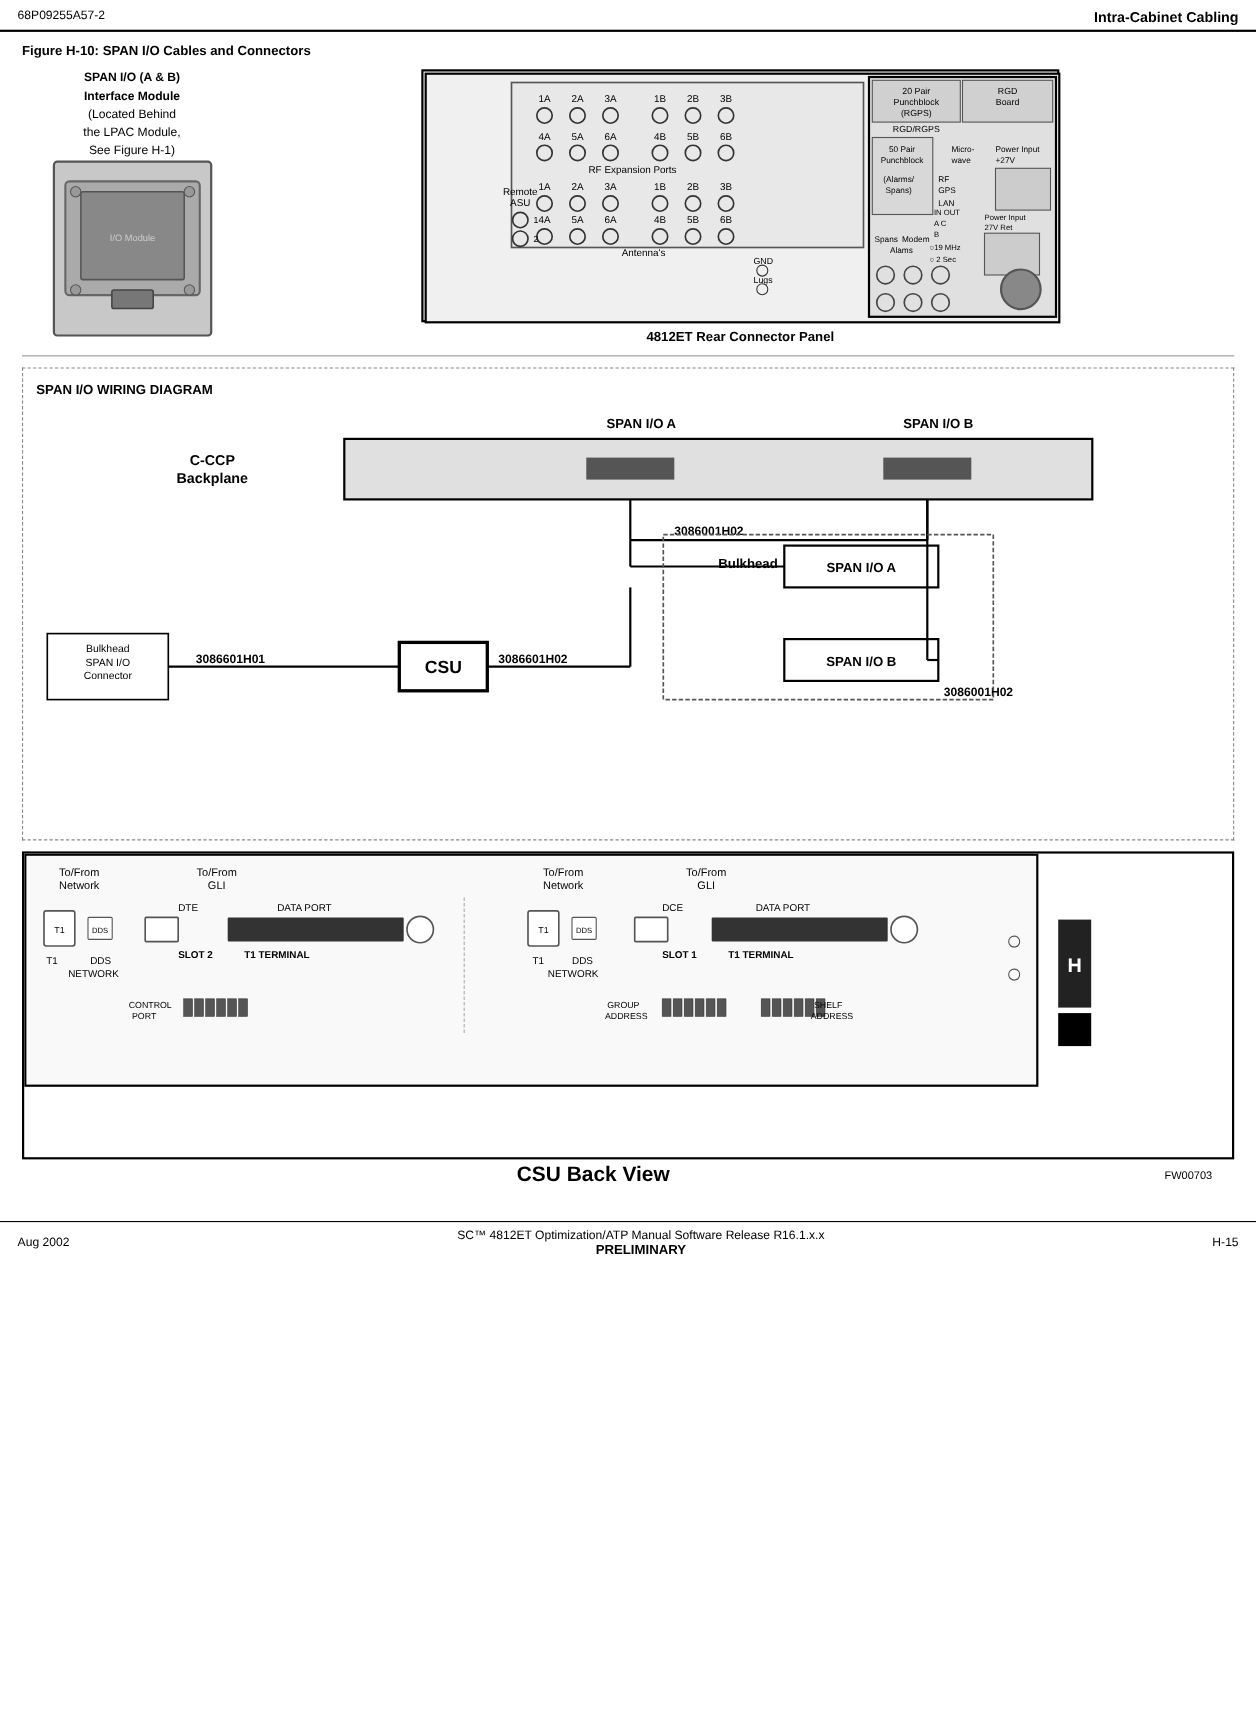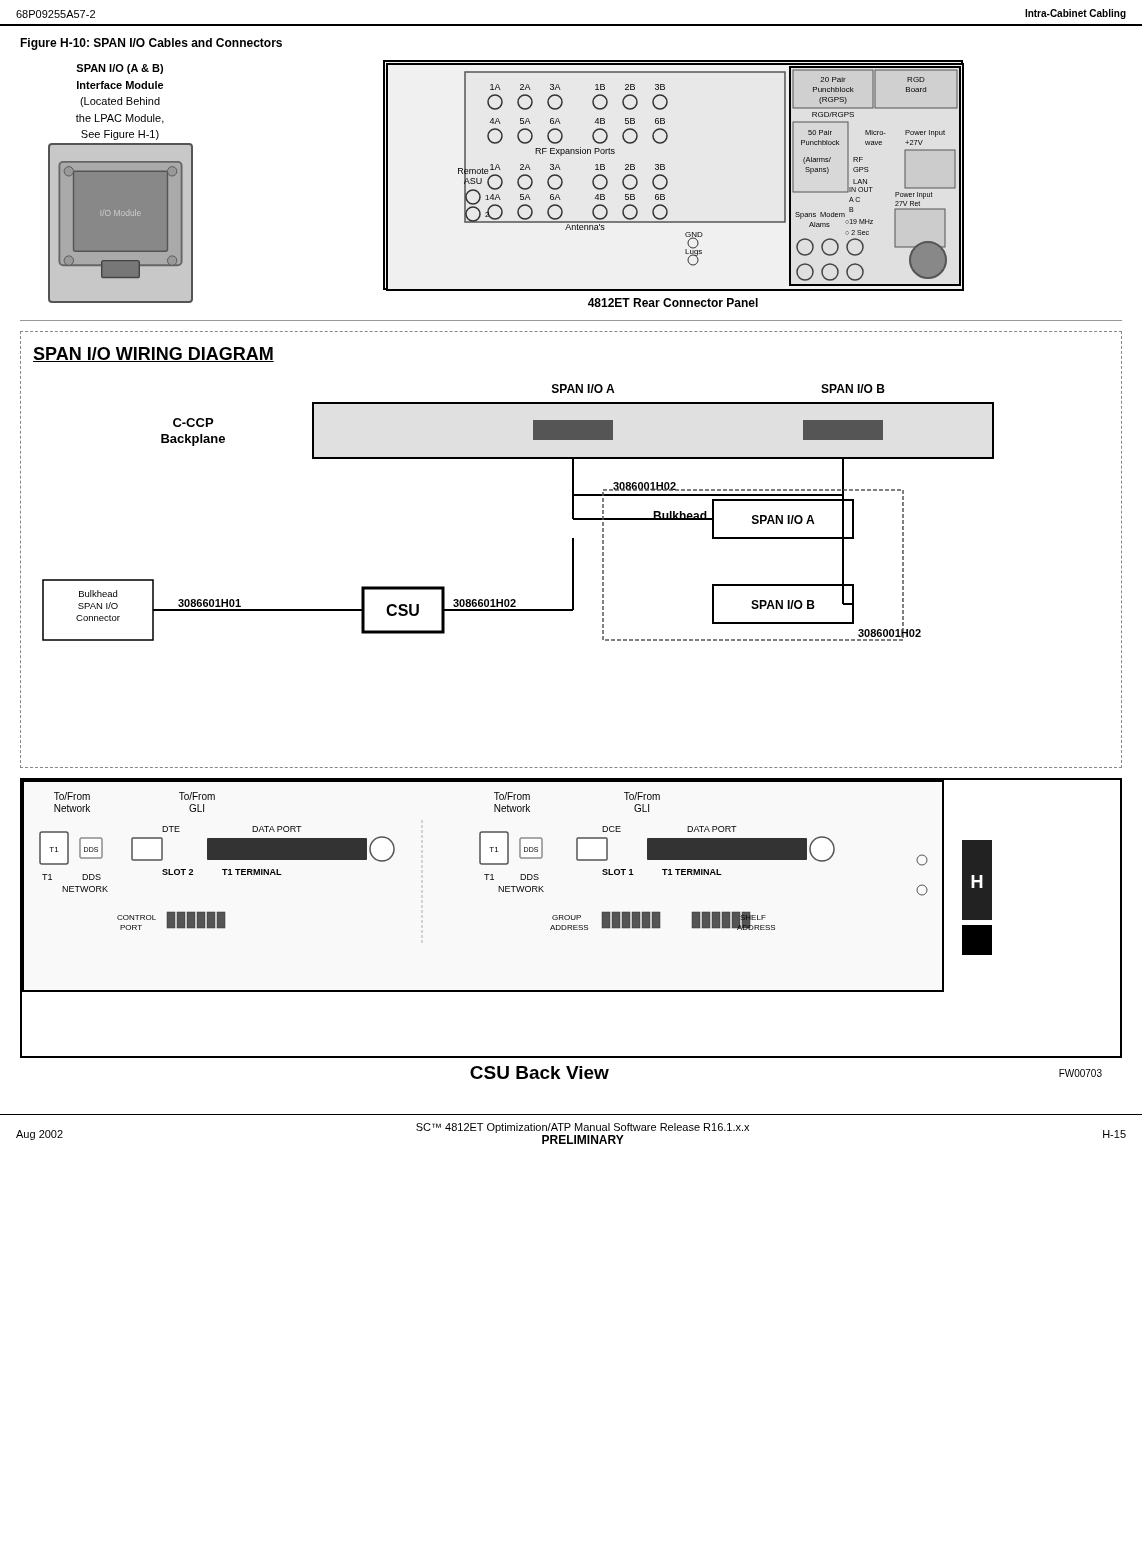--- a/index.html
+++ b/index.html
@@ -70,23 +70,22 @@
     }
 
     
     .wiring-diagram-container {
       border: 1px dashed #888;
       margin: 10px 0;
       padding: 12px;
       position: relative;
     }
     .wiring-title {
-      font-size: 18px;
+      font-size: 12px;
       font-weight: bold;
-      text-decoration: underline;
       margin-bottom: 10px;
     }
 
     
     .page-footer {
       display: flex;
       justify-content: space-between;
       align-items: center;
       padding: 6px 16px;
       border-top: 1px solid #000;
@@ -116,21 +115,21 @@
       border: none;
       border-top: 1.5px solid #999;
       margin: 6px 0;
     }
   </style>
 </head>
 <body>
 
 <div class="page-header">
   <span>68P09255A57-2</span>
-  <span style="font-size:10px;font-weight:bold;">Intra-Cabinet  Cabling</span>
+  <span style="font-size:13px;font-weight:bold;">Intra-Cabinet  Cabling</span>
 </div>
 
 <div class="page-body">
 
   <div class="figure-title">
     <span class="bold">Figure H-10:</span><span> SPAN I/O Cables and Connectors</span>
   </div>
 
   <div class="top-diagram">
 

